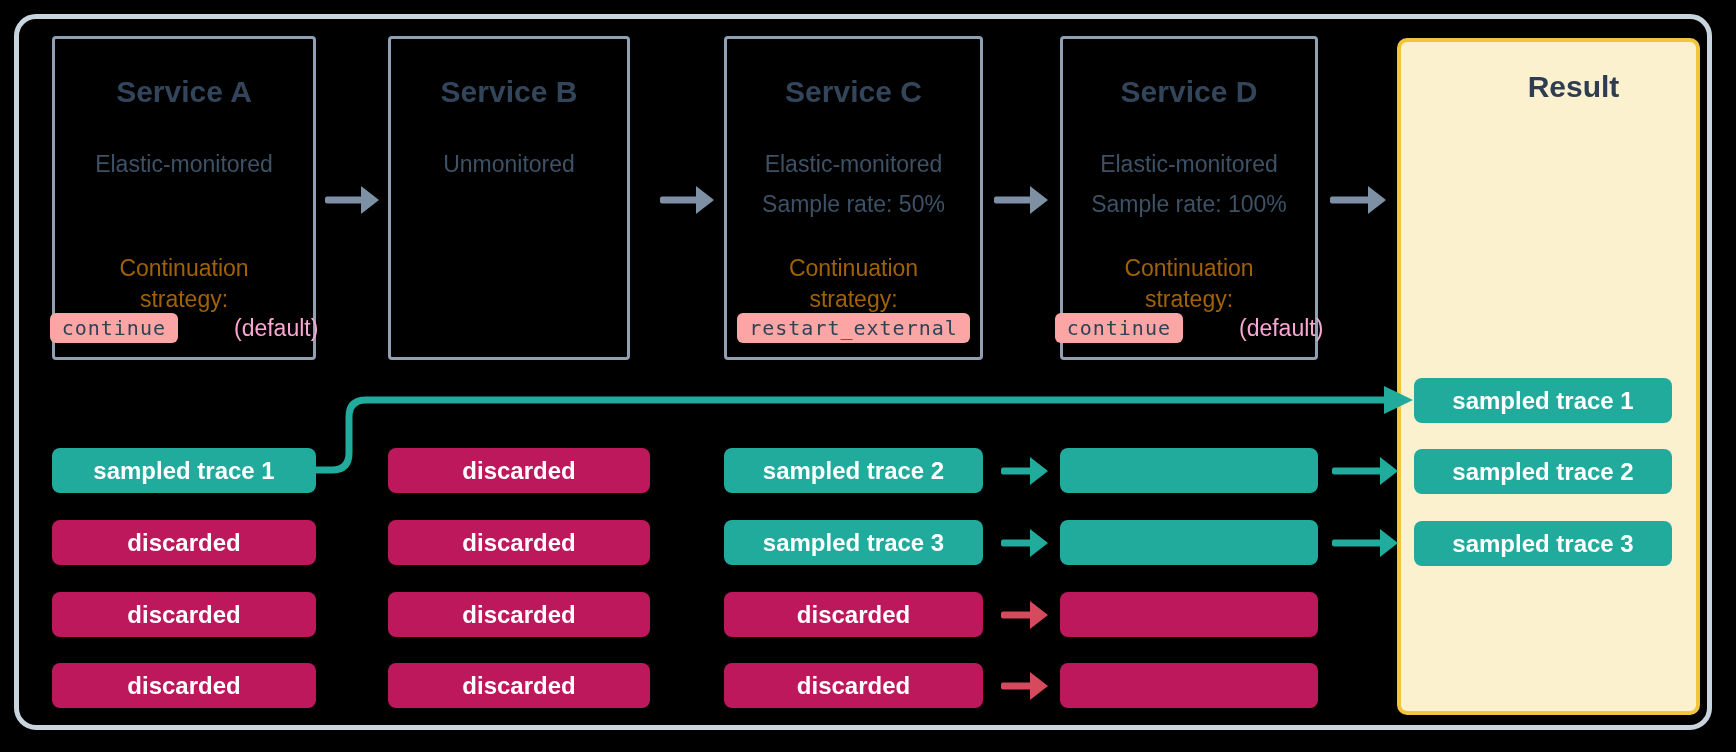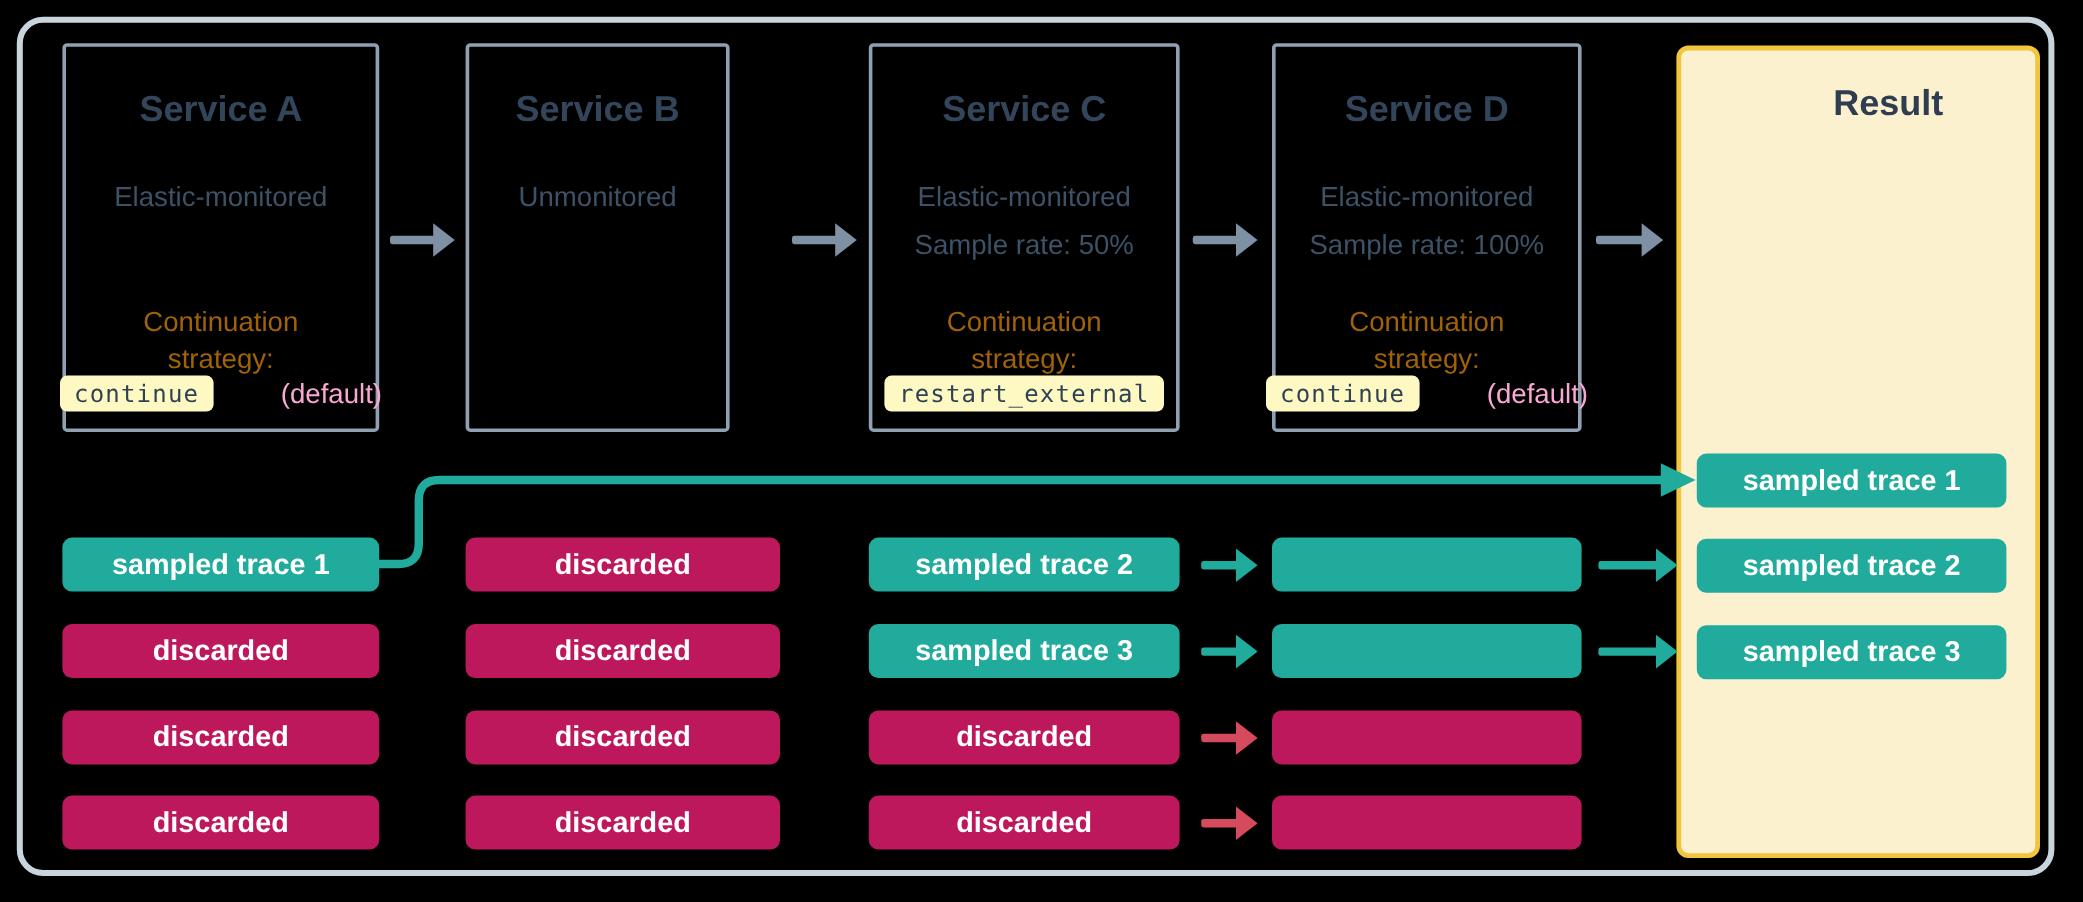--- a/index.html
+++ b/index.html
@@ -14,21 +14,21 @@
   .svc-title{position:absolute;left:0;right:0;top:36px;text-align:center;
              font-size:30px;font-weight:bold;color:#32455A;}
   .svc-sub{position:absolute;left:0;right:0;top:112px;text-align:center;
            font-size:23px;color:#3D5266;}
   .svc-rate{position:absolute;left:0;right:0;top:152px;text-align:center;
             font-size:23px;color:#3D5266;}
   .svc-cont{position:absolute;left:0;right:0;top:214px;text-align:center;
             font-size:23px;line-height:31px;color:#a16207;}
   .svc-strategy{position:absolute;left:0;right:0;top:274px;display:flex;
                 justify-content:center;align-items:center;gap:9px;}
-  .code-chip{background:#fef9c3;color:#2F4254;border-radius:6px;padding:3px 12px;
+  .code-chip{background:#fca5a5;color:#2F4254;border-radius:6px;padding:3px 12px;
              font-family:"DejaVu Sans Mono","Liberation Mono",monospace;
              font-size:20px;letter-spacing:1px;white-space:nowrap;}
   .strategy-note{font-size:23px;color:#f9a8d4;white-space:nowrap;margin-left:47px;}
   .result-title{position:absolute;left:1397px;top:70px;width:353px;text-align:center;
                 font-size:30px;font-weight:bold;color:#2E3D50;}
   .trace-chip{position:absolute;height:45px;border-radius:8px;color:#fff;
               font-size:24px;font-weight:bold;text-align:center;line-height:45px;
               box-sizing:border-box;}
   .sampled{background:#20AB9C;}
   .discarded{background:#be185d;}
@@ -54,21 +54,21 @@
   <div class="svc-cont">
     <span>Continuation</span><br>
     <span>strategy:</span>
   </div>
   <div class="svc-strategy">
     <span class="code-chip">continue</span>
     <span class="strategy-note">(default)</span>
   </div>
 </div>
 
-<div class="service-box" style="left:388px;width:220px;">
+<div class="service-box" style="left:388px;width:242px;">
   <div class="svc-title">Service B</div>
   <div class="svc-sub">Unmonitored</div>
 </div>
 
 <div class="service-box" style="left:724px;width:259px;">
   <div class="svc-title">Service C</div>
   <div class="svc-sub">Elastic-monitored</div>
   <div class="svc-rate">Sample rate: 50%</div>
   <div class="svc-cont">
     <span>Continuation</span><br>

